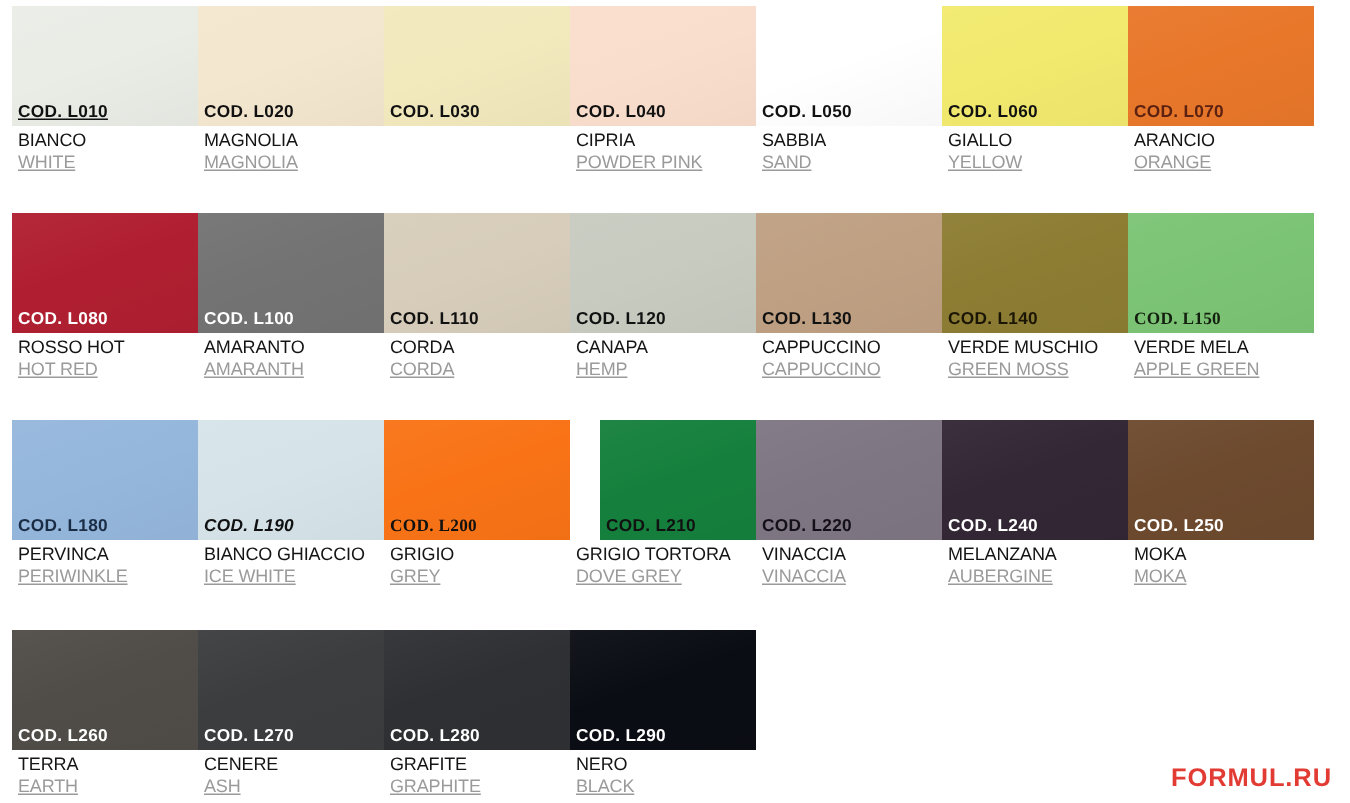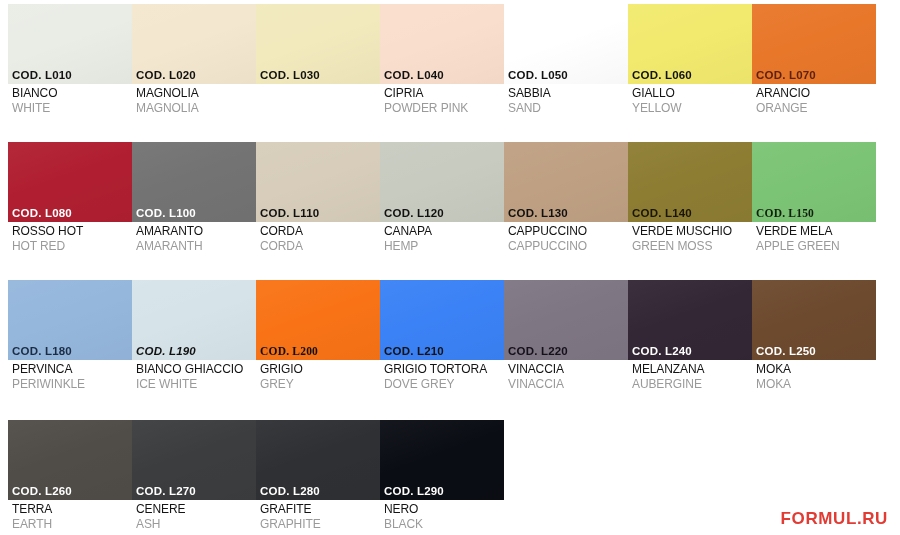--- a/index.html
+++ b/index.html
@@ -87,41 +87,42 @@
     letter-spacing: -0.1px;
   }
 
   .swatch-name-en {
     display: block;
     font-size: 12px;
     line-height: 15px;
     color: #9a9a9a;
     white-space: nowrap;
     letter-spacing: -0.1px;
+    text-decoration: underline;
   }
 
   #brand-logo {
     position: absolute;
     right: 12px;
     bottom: 6px;
     font-size: 17px;
     font-weight: bold;
     letter-spacing: 0.6px;
     color: #e23b33;
     font-family: "Liberation Sans", sans-serif;
   }
 </style>
 </head>
 <body>
 
 <div id="palette-sheet">
   <div class="palette-row row-0">
       <div class="swatch-cell">
         <div class="swatch-chip" style="background: rgb(234, 236, 230);">
-          <span class="swatch-code" style="color: rgb(17, 17, 17);">COD.  L010</span>
+          <span class="swatch-code" style="color: rgb(17, 17, 17); text-decoration: underline;">COD.  L010</span>
         </div>
         <div class="swatch-labels">
           <span class="swatch-name-it">BIANCO</span>
           <span class="swatch-name-en">WHITE</span>
         </div>
       </div>
       <div class="swatch-cell">
         <div class="swatch-chip" style="background: rgb(244, 231, 207);">
           <span class="swatch-code" style="color: rgb(17, 17, 17);">COD.  L020</span>
         </div>
@@ -259,21 +260,21 @@
       <div class="swatch-cell">
         <div class="swatch-chip" style="background: #f97316; font-family: Liberation Serif, serif;">
           <span class="swatch-code" style="color: rgb(17, 17, 17);">COD.  L200</span>
         </div>
         <div class="swatch-labels">
           <span class="swatch-name-it">GRIGIO</span>
           <span class="swatch-name-en">GREY</span>
         </div>
       </div>
       <div class="swatch-cell">
-        <div class="swatch-chip" style="background: #3b82f6;">
+        <div class="swatch-chip" style="background: #15803d; margin-left: 20px;">
           <span class="swatch-code" style="color: rgb(17, 17, 17);">COD.  L210</span>
         </div>
         <div class="swatch-labels">
           <span class="swatch-name-it">GRIGIO TORTORA</span>
           <span class="swatch-name-en">DOVE GREY</span>
         </div>
       </div>
       <div class="swatch-cell">
         <div class="swatch-chip" style="background: rgb(127, 118, 131);">
           <span class="swatch-code" style="color: rgb(20, 16, 26);">COD.  L220</span>

